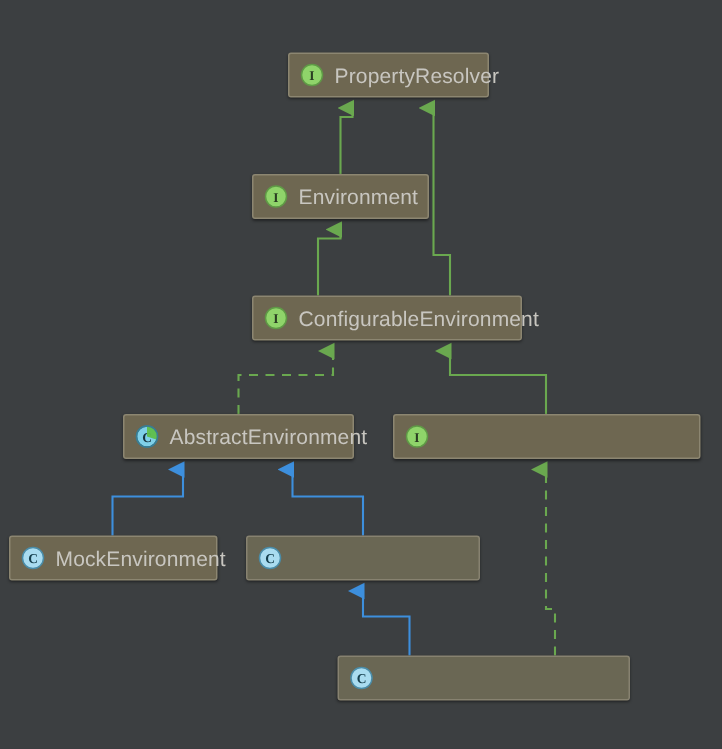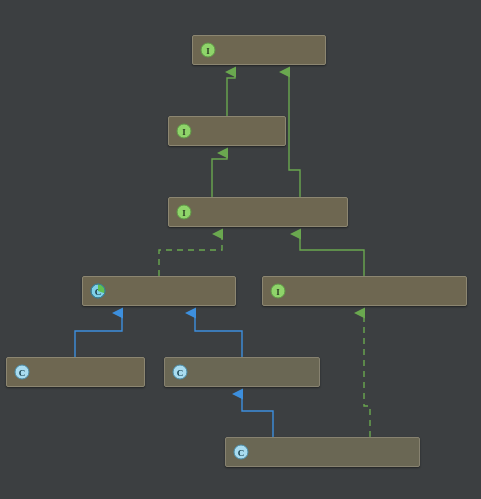--- a/index.html
+++ b/index.html
@@ -85,62 +85,67 @@
   </svg>
 
   <div id="nodes-group">
       <div class="node" style="left: 192px; top: 35px; width: 134px;">
         <span class="icon">
           <svg width="16" height="16" viewBox="0 0 16 16">
             <circle cx="8" cy="8" r="7" fill="#8fd46a" stroke="#5f9a46" stroke-width="1"></circle>
             <text x="8" y="11.5" text-anchor="middle" font-family="Liberation Serif, serif" font-size="9" font-weight="bold" fill="#2a3d22">I</text>
           </svg>
         </span>
+        <span class="node-label">PropertyResolver</span>
       </div>
       <div class="node" style="left: 168px; top: 116px; width: 118px;">
         <span class="icon">
           <svg width="16" height="16" viewBox="0 0 16 16">
             <circle cx="8" cy="8" r="7" fill="#8fd46a" stroke="#5f9a46" stroke-width="1"></circle>
             <text x="8" y="11.5" text-anchor="middle" font-family="Liberation Serif, serif" font-size="9" font-weight="bold" fill="#2a3d22">I</text>
           </svg>
         </span>
+        <span class="node-label">Environment</span>
       </div>
       <div class="node" style="left: 168px; top: 197px; width: 180px;">
         <span class="icon">
           <svg width="16" height="16" viewBox="0 0 16 16">
             <circle cx="8" cy="8" r="7" fill="#8fd46a" stroke="#5f9a46" stroke-width="1"></circle>
             <text x="8" y="11.5" text-anchor="middle" font-family="Liberation Serif, serif" font-size="9" font-weight="bold" fill="#2a3d22">I</text>
           </svg>
         </span>
+        <span class="node-label">ConfigurableEnvironment</span>
       </div>
       <div class="node" style="left: 82px; top: 276px; width: 154px;">
         <span class="icon">
           <svg width="16" height="16" viewBox="0 0 16 16">
             <circle cx="8" cy="8" r="7" fill="#7fd0e8" stroke="#3a7d92" stroke-width="1"></circle>
             <text x="8" y="11.5" text-anchor="middle" font-family="Liberation Serif, serif" font-size="9" font-weight="bold" fill="#15333f">C</text>
             <path d="M 8 1 A 7 7 0 0 1 14.6 10.2 L 8 8 Z" fill="#5fbf4a" opacity="0.95"></path>
             <circle cx="8" cy="8" r="7" fill="none" stroke="#3a7d92" stroke-width="1"></circle>
           </svg>
         </span>
+        <span class="node-label">AbstractEnvironment</span>
       </div>
       <div class="node" style="left: 262px; top: 276px; width: 205px;">
         <span class="icon">
           <svg width="16" height="16" viewBox="0 0 16 16">
             <circle cx="8" cy="8" r="7" fill="#8fd46a" stroke="#5f9a46" stroke-width="1"></circle>
             <text x="8" y="11.5" text-anchor="middle" font-family="Liberation Serif, serif" font-size="9" font-weight="bold" fill="#2a3d22">I</text>
           </svg>
         </span>
       </div>
       <div class="node" style="left: 6px; top: 357px; width: 139px;">
         <span class="icon">
           <svg width="16" height="16" viewBox="0 0 16 16">
             <circle cx="8" cy="8" r="7" fill="#a9dcf0" stroke="#4a8ca8" stroke-width="1"></circle>
             <text x="8" y="11.5" text-anchor="middle" font-family="Liberation Serif, serif" font-size="9" font-weight="bold" fill="#16404f">C</text>
           </svg>
         </span>
+        <span class="node-label">MockEnvironment</span>
       </div>
       <div class="node shade-gray" style="left: 164px; top: 357px; width: 156px;">
         <span class="icon">
           <svg width="16" height="16" viewBox="0 0 16 16">
             <circle cx="8" cy="8" r="7" fill="#a9dcf0" stroke="#4a8ca8" stroke-width="1"></circle>
             <text x="8" y="11.5" text-anchor="middle" font-family="Liberation Serif, serif" font-size="9" font-weight="bold" fill="#16404f">C</text>
           </svg>
         </span>
       </div>
       <div class="node shade-gray" style="left: 225px; top: 437px; width: 195px;">

